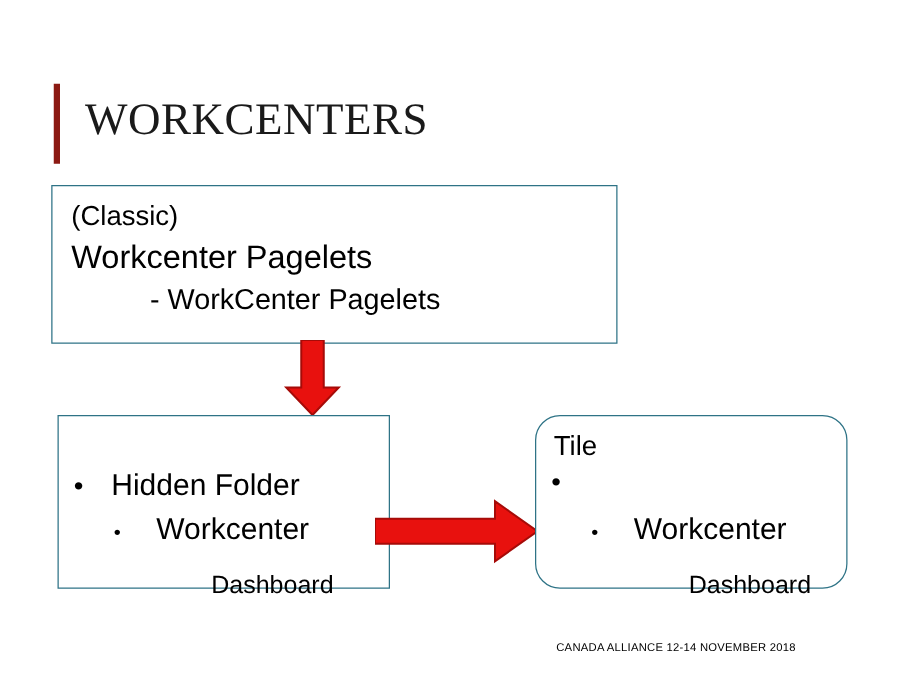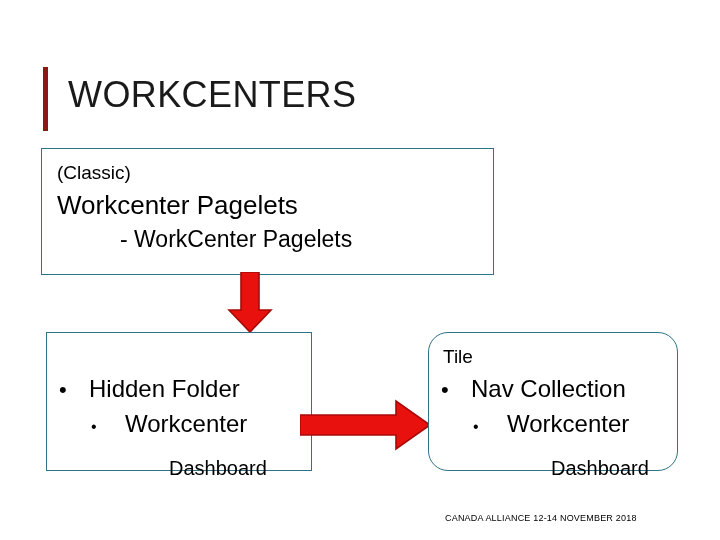--- a/index.html
+++ b/index.html
@@ -27,20 +27,21 @@
   }
   #slide-title {
     position: absolute;
     left: 68px;
     top: 73px;
     font-size: 36px;
     line-height: 44px;
     letter-spacing: 0.4px;
     color: #1a1a1a;
     white-space: nowrap;
+    font-family: Liberation Serif, serif;
   }
 
   
   .node-box {
     position: absolute;
     box-sizing: border-box;
     border: 1.4px solid #2E7386;
     background: #ffffff;
   }
 
@@ -60,21 +61,21 @@
     left: 428px;
     top: 332px;
     width: 250px;
     height: 139px;
     border-radius: 20px;
   }
 
   
   .box-heading {
     position: absolute;
-    font-size: 19px;
+    font-size: 22px;
     line-height: 31px;
     white-space: nowrap;
     text-align: right;
   }
   .box-line2 {
     position: absolute;
     font-size: 26px;
     line-height: 31px;
     white-space: nowrap;
   }
@@ -199,21 +200,20 @@
   <svg width="132" height="54" viewBox="0 0 132 54" xmlns="http://www.w3.org/2000/svg">
     <polygon points="0,17 96,17 96,3 130,27 96,51 96,37 0,37" fill="#E8110E" stroke="#A60B08" stroke-width="1.6" stroke-linejoin="miter"></polygon>
   </svg>
 </div>
 
 <div id="box-tile" class="node-box">
   <div id="tile-heading" class="box-heading">Tile</div>
 
   <div id="tile-b1" class="bullet-row">
     <span class="bullet-dot">•</span>
-    <span class="bullet-text">Nav Collection</span>
   </div>
 
   <div id="tile-b2" class="bullet-row">
     <span class="bullet-dot sub">•</span>
     <span class="bullet-text sub">Workcenter</span>
   </div>
   <div id="tile-b2-cont" class="sub-continuation">Dashboard</div>
 </div>
 
 <div id="footer-text">CANADA ALLIANCE   12-14 NOVEMBER 2018</div>

